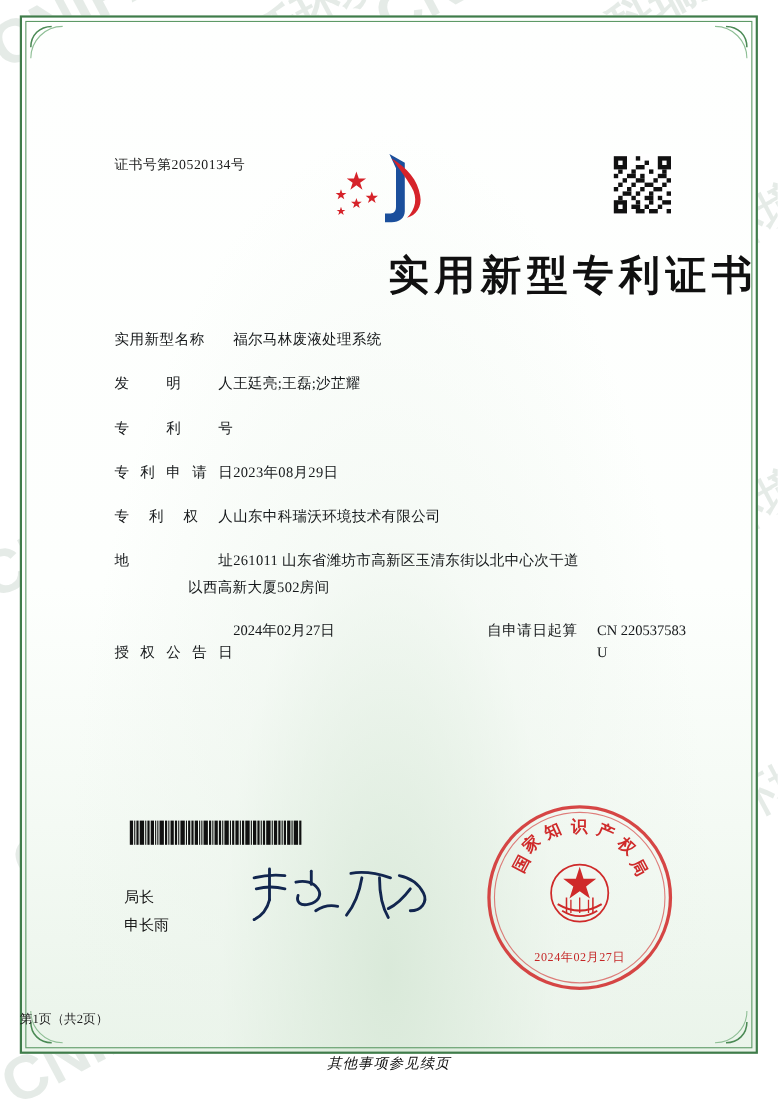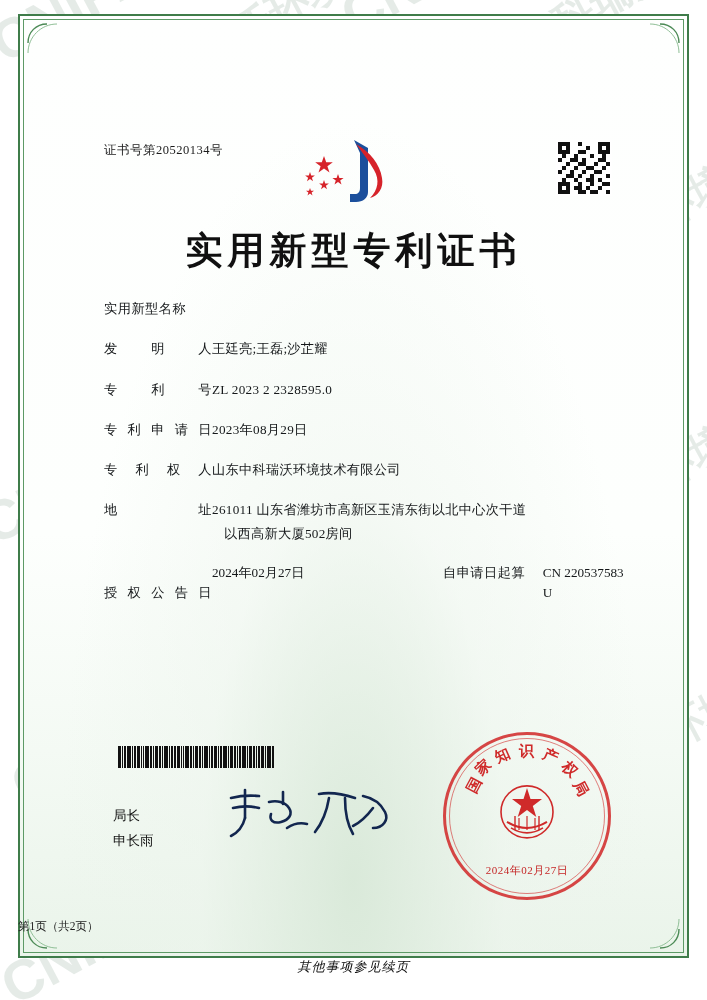--- a/index.html
+++ b/index.html
@@ -108,21 +108,21 @@
   }
   #qr-code .qr-grid i {
     background: #111;
   }
 
   #doc-title {
     position: absolute;
     left: 0;
     right: 0;
     top: 212px;
-    text-align: center;
+    text-align: right;
     font-size: 37px;
     letter-spacing: 5px;
     color: #101010;
     font-family: "Liberation Serif", serif;
     font-weight: bold;
   }
 
   
   #fields {
     position: absolute;
@@ -146,21 +146,21 @@
   }
   .field-label.spread {
     display: flex;
     justify-content: space-between;
   }
   .field-value {
     flex: 1;
     letter-spacing: 0.3px;
   }
   .field-value-2 {
-    margin-left: 120px;
+    margin-left: 67px;
     letter-spacing: 0.3px;
     margin-top: -16px;
     margin-bottom: 20px;
   }
   #row-grant .field-label { width: 108px; flex: 0 0 108px; }
   .inline-pair {
     display: flex;
     width: 100%;
   }
   .inline-pair .left { width: 250px; }
@@ -397,38 +397,38 @@
         <i style="grid-area:13/13/14/14"></i>
     </div>
   </div>
 
   <div id="doc-title">实用新型专利证书</div>
 
   <div id="fields">
 
     <div class="field-row">
       <div class="field-label">实用新型名称</div>
+      <div class="field-value">福尔马林废液处理系统</div>
     </div>
 
     <div class="field-row">
       <div class="field-label spread">
         <span>发</span>
         <span>明</span>
         <span>人</span>
       </div>
       <div class="field-value">王廷亮;王磊;沙芷耀</div>
     </div>
 
     <div class="field-row">
       <div class="field-label spread">
         <span>专</span>
         <span>利</span>
         <span>号</span>
       </div>
-      <div class="field-value">ZL 2023 2 2328595.0</div>
     </div>
 
     <div class="field-row">
       <div class="field-label spread">
         <span>专</span>
         <span>利</span>
         <span>申</span>
         <span>请</span>
         <span>日</span>
       </div>

